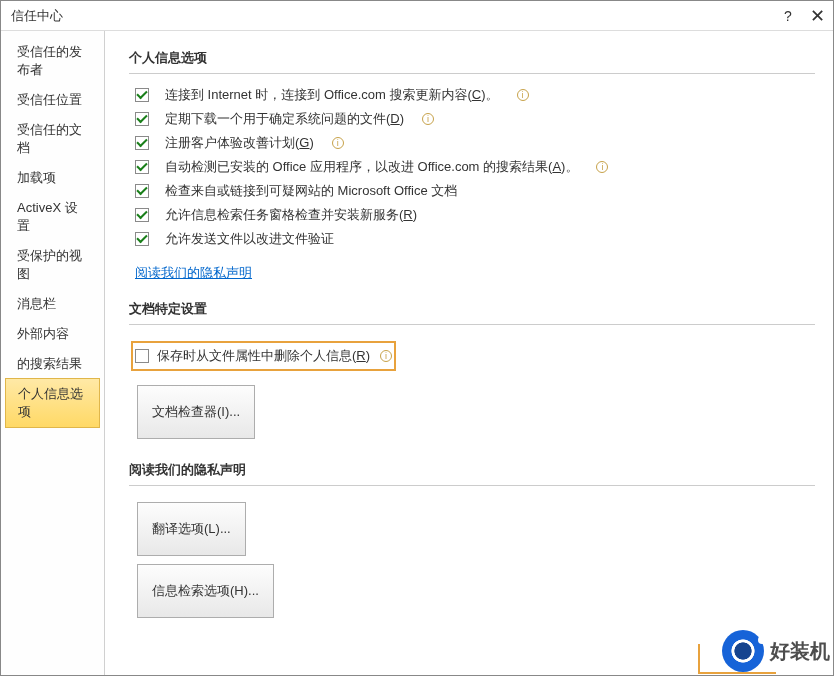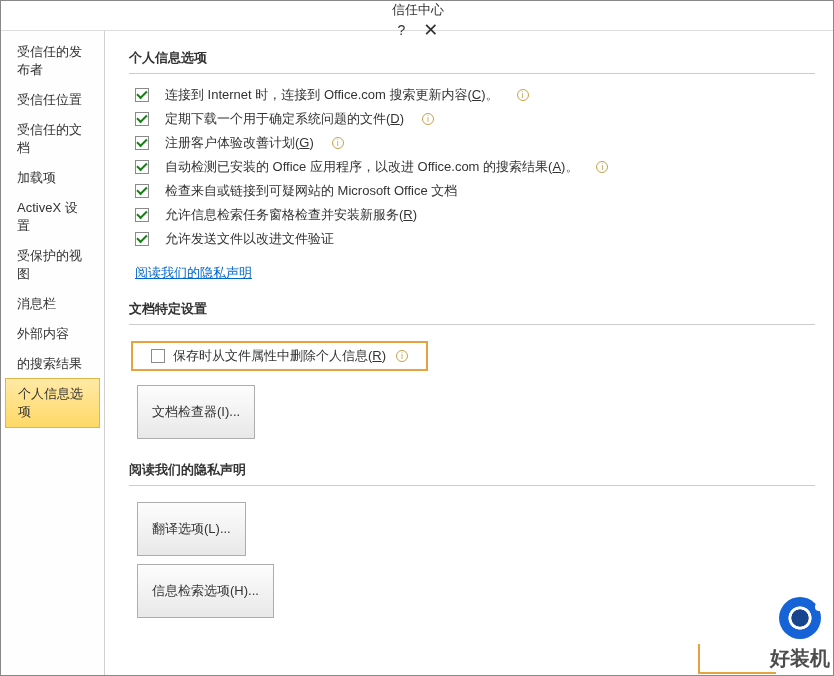--- a/index.html
+++ b/index.html
@@ -22,21 +22,20 @@
     display: flex;
     flex-direction: column;
   }
   .titlebar {
     height: 30px;
     display: flex;
     align-items: center;
     justify-content: space-between;
     padding: 0 8px 0 10px;
     border-bottom: 1px solid #ddd;
-    flex-direction: column;
   }
   .titlebar-left { font-size: 13px; }
   .titlebar-right { display: flex; gap: 18px; align-items: center; }
   .help-icon { font-size: 14px; cursor: pointer; }
   .close-icon { font-size: 18px; font-weight: 300; cursor: pointer; }
   .body {
     flex: 1;
     display: flex;
     overflow: hidden;
   }
@@ -114,21 +113,21 @@
   .link {
     color: #0066cc;
     text-decoration: underline;
     cursor: pointer;
     margin-left: 6px;
     margin-top: 10px;
     display: inline-block;
   }
   .highlight-box {
     border: 2px solid #e8a23d;
-    padding: 4px 18px;
+    padding: 4px 2px;
     display: inline-flex;
     align-items: center;
     gap: 8px;
     margin: 4px 0 10px 2px;
   }
   .btn {
     border: 1px solid #adadad;
     background: linear-gradient(#fdfdfd,#e8e8e8);
     padding: 17px 14px;
     font-size: 13px;
@@ -140,21 +139,20 @@
     position: absolute;
     right: 4px;
     bottom: 4px;
     display: flex;
     align-items: center;
     gap: 6px;
     font-size: 20px;
     font-weight: bold;
     color: #444;
     opacity: 0.95;
-    flex-direction: column;
   }
   .wm-eye {
     width: 42px;
     height: 42px;
     border-radius: 50%;
     background: radial-gradient(circle at 50% 50%, #0a3a8a 0 28%, #fff 30% 38%, #0a5bd6 40% 100%);
     position: relative;
   }
   .wm-eye::after{
     content:"";

